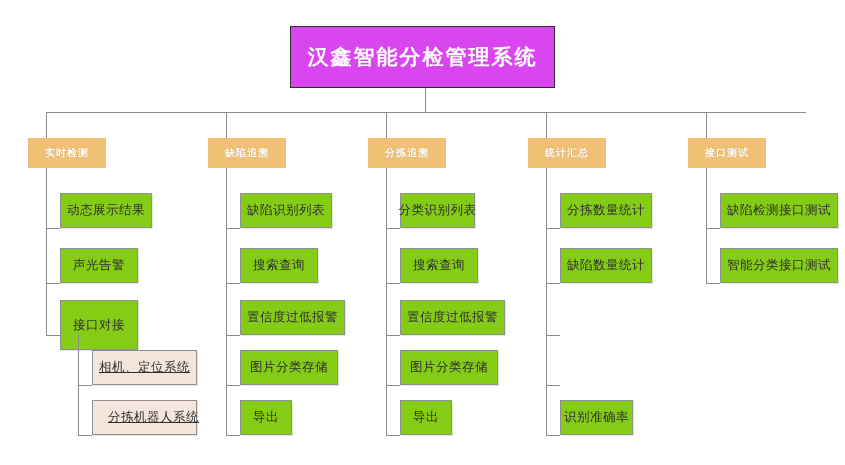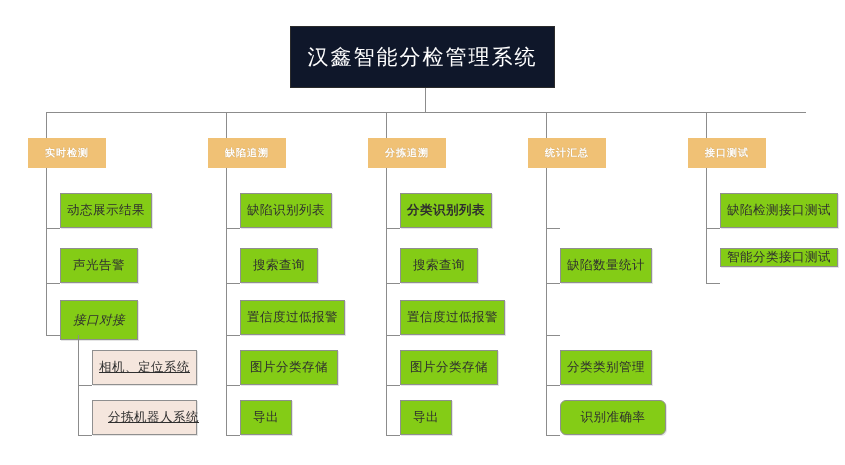--- a/index.html
+++ b/index.html
@@ -34,23 +34,23 @@
     box-sizing: border-box;
     display: flex;
     align-items: center;
     justify-content: center;
     white-space: nowrap;
     letter-spacing: 0.5px;
   }
 
   
   .node.root {
-    background: #0f172a;
+    background: #d946ef;
     color: #ffffff;
-    font-weight: normal;
+    font-weight: bold;
     font-size: 21px;
     letter-spacing: 2px;
     border: 1px solid #2b2b2b;
   }
 
   
   .node.lvl2 {
     background: #f0c175;
     color: #ffffff;
     font-weight: bold;
@@ -101,21 +101,21 @@
   <div class="node lvl3" style="left:60px; top:193px; width:92px; height:35px;">
     <span>动态展示结果</span>
   </div>
 
   <div class="line h" style="left:46px; top:283px; width:14px;"></div>
   <div class="node lvl3" style="left:60px; top:248px; width:78px; height:35px;font-family:Liberation Mono, monospace;">
     <span>声光告警</span>
   </div>
 
   <div class="line h" style="left:46px; top:335px; width:14px;"></div>
-  <div class="node lvl3" style="left:60px; top:300px; width:78px; height:40px;font-style:italic;">
+  <div class="node lvl3" style="left:60px; top:300px; width:78px; height:50px;">
     <span>接口对接</span>
   </div>
 
   <div class="line v" style="left:78px; top:335px; height:100px;"></div>
   <div class="line h" style="left:78px; top:385px; width:14px;"></div>
   <div class="node lvl4" style="left:92px; top:350px; width:105px; height:35px;">
     <span>相机、定位系统</span>
   </div>
   <div class="line h" style="left:78px; top:435px; width:14px;"></div>
   <div class="node lvl4" style="left:92px; top:400px; width:105px; height:35px;padding-left:18px;">
@@ -153,21 +153,21 @@
     <span>导出</span>
   </div>
 
   <div class="line v" style="left:386px; top:112px; height:26px;"></div>
   <div class="node lvl2" style="left:368px; top:138px; width:78px; height:30px;">
     <span>分拣追溯</span>
   </div>
   <div class="line v" style="left:386px; top:168px; height:267px;"></div>
 
   <div class="line h" style="left:386px; top:228px; width:14px;"></div>
-  <div class="node lvl3" style="left:400px; top:193px; width:92px; height:35px;font-weight:bold;">
+  <div class="node lvl3" style="left:400px; top:193px; width:75px; height:35px;">
     <span>分类识别列表</span>
   </div>
 
   <div class="line h" style="left:386px; top:283px; width:14px;"></div>
   <div class="node lvl3" style="left:400px; top:248px; width:78px; height:35px;">
     <span>搜索查询</span>
   </div>
 
   <div class="line h" style="left:386px; top:335px; width:14px;"></div>
   <div class="node lvl3" style="left:400px; top:300px; width:105px; height:35px;">
@@ -184,47 +184,47 @@
     <span>导出</span>
   </div>
 
   <div class="line v" style="left:546px; top:112px; height:26px;"></div>
   <div class="node lvl2" style="left:528px; top:138px; width:78px; height:30px;">
     <span>统计汇总</span>
   </div>
   <div class="line v" style="left:546px; top:168px; height:267px;"></div>
 
   <div class="line h" style="left:546px; top:228px; width:14px;"></div>
+  <div class="node lvl3" style="left:560px; top:193px; width:92px; height:35px;">
+    <span>分拣数量统计</span>
+  </div>
 
   <div class="line h" style="left:546px; top:283px; width:14px;"></div>
   <div class="node lvl3" style="left:560px; top:248px; width:92px; height:35px;">
     <span>缺陷数量统计</span>
   </div>
 
   <div class="line h" style="left:546px; top:335px; width:14px;"></div>
 
   <div class="line h" style="left:546px; top:385px; width:14px;"></div>
-  <div class="node lvl3" style="left:560px; top:350px; width:92px; height:35px;">
-    <span>分类类别管理</span>
-  </div>
 
   <div class="line h" style="left:546px; top:435px; width:14px;"></div>
-  <div class="node lvl3" style="left:560px; top:400px; width:106px; height:35px;border-radius:6px;">
+  <div class="node lvl3" style="left:560px; top:400px; width:73px; height:35px;">
     <span>识别准确率</span>
   </div>
 
   <div class="line v" style="left:706px; top:112px; height:26px;"></div>
   <div class="node lvl2" style="left:688px; top:138px; width:78px; height:30px;">
     <span>接口测试</span>
   </div>
   <div class="line v" style="left:706px; top:168px; height:115px;"></div>
 
   <div class="line h" style="left:706px; top:228px; width:14px;"></div>
   <div class="node lvl3" style="left:720px; top:193px; width:118px; height:35px;">
     <span>缺陷检测接口测试</span>
   </div>
 
   <div class="line h" style="left:706px; top:283px; width:14px;"></div>
-  <div class="node lvl3" style="left:720px; top:248px; width:118px; height:19px;">
+  <div class="node lvl3" style="left:720px; top:248px; width:118px; height:35px;">
     <span>智能分类接口测试</span>
   </div>
 
 </div>
 
 </body></html>

